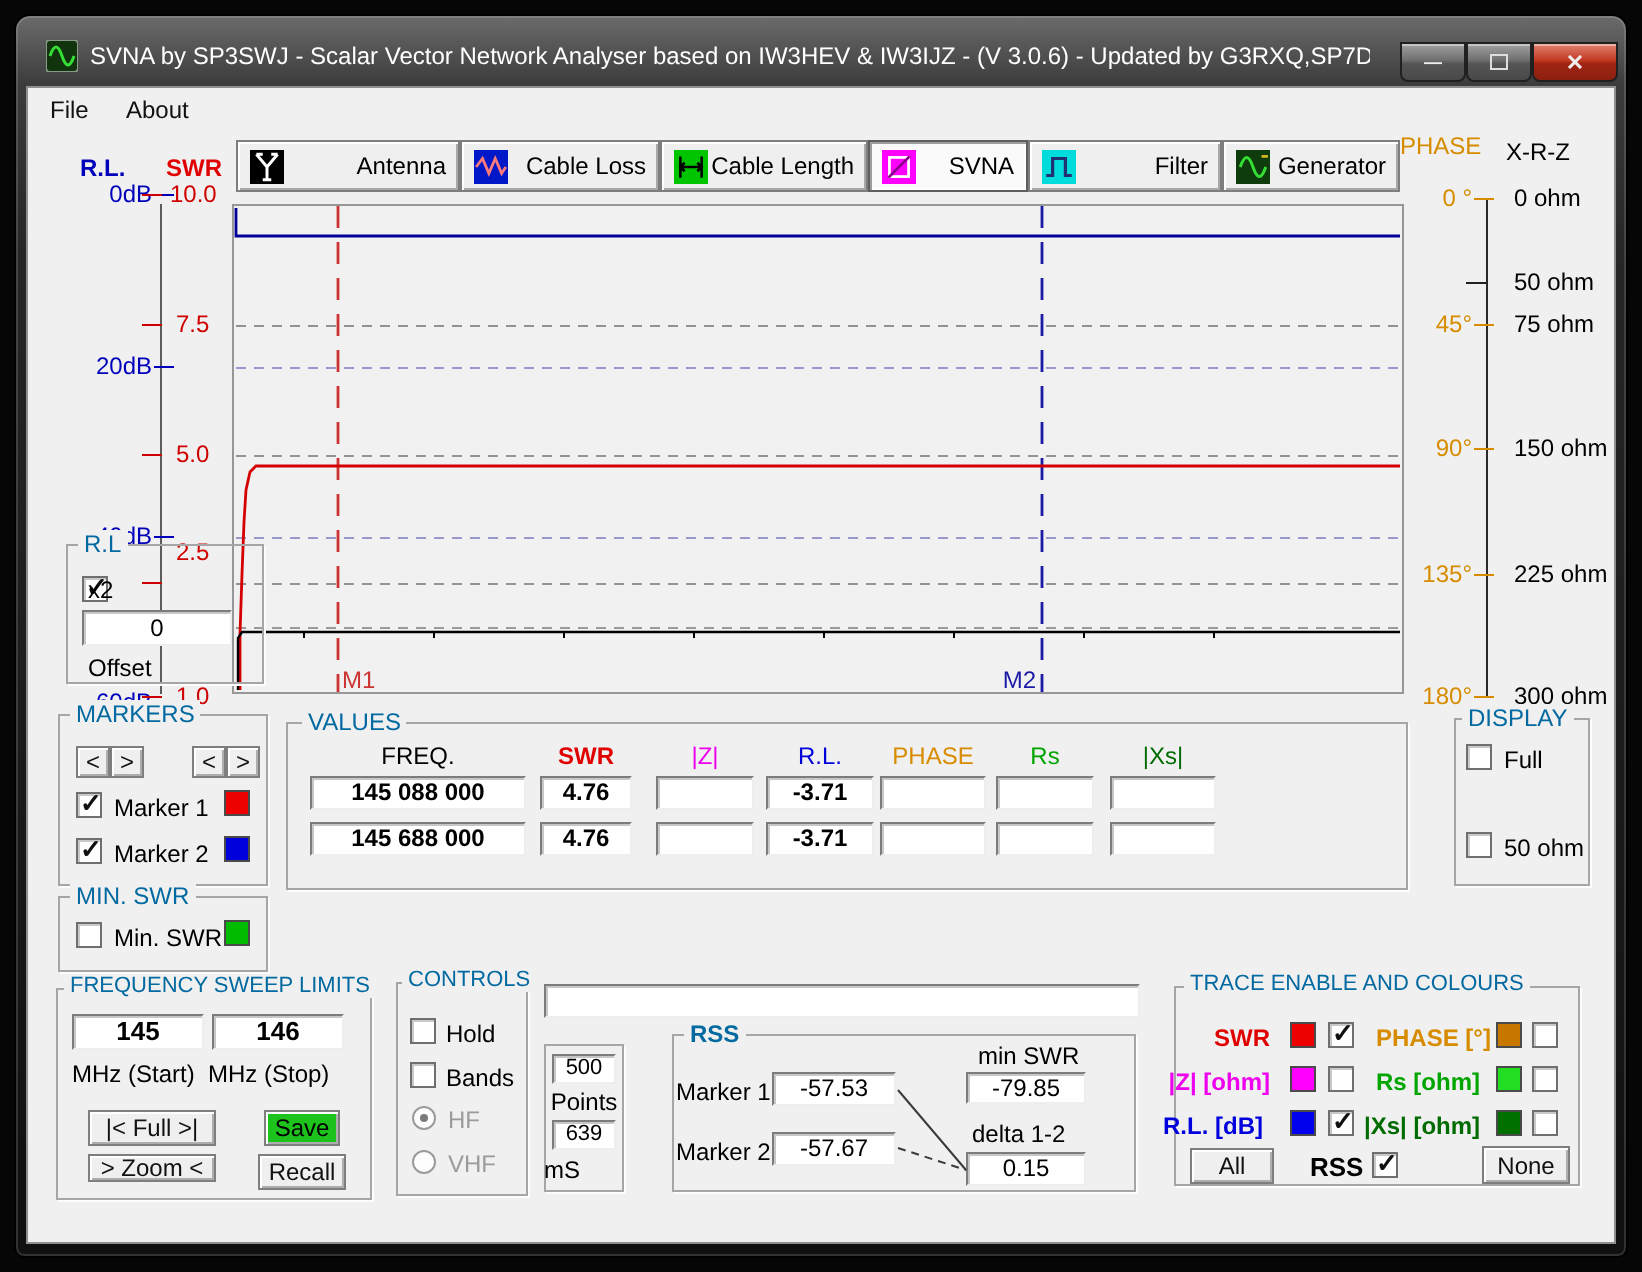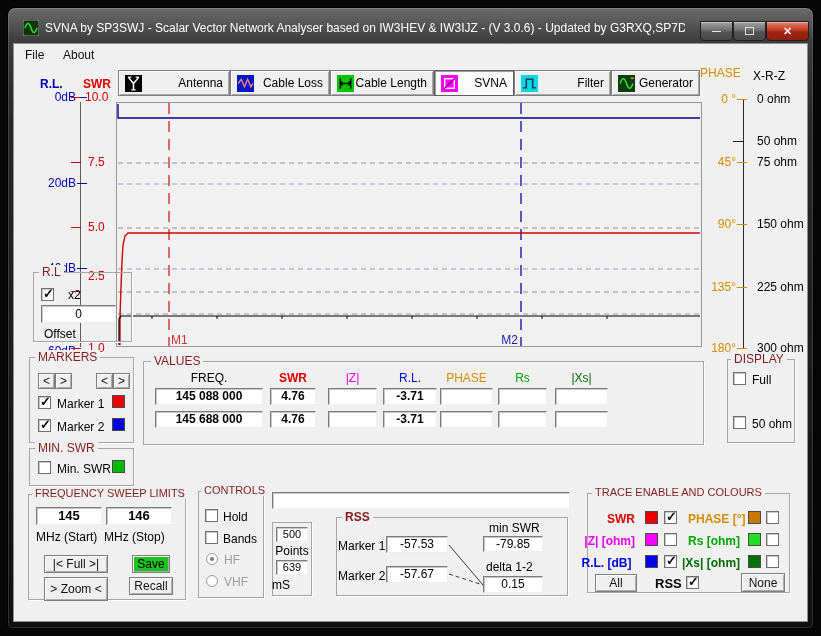--- a/index.html
+++ b/index.html
@@ -26,21 +26,21 @@
     box-shadow: inset 0 1px 0 rgba(255,255,255,.4);
   }
   .winbtn.close { background:linear-gradient(#e2836f,#c23a24 45%,#a02513 55%,#8c1f10); }
   .maxglyph { width:9px; height:8px; border:1px solid #ddd; display:inline-block; }
   
   #client { position:absolute; left:13px; top:43px; width:795px; height:579px;
     background:#f0f0f0; border:1px solid #8f8f8f; }
   .menu-item { position:absolute; top:47px; height:17px; padding:1px 5px; color:#111; }
   
   .gbox { position:absolute; border:1px solid #a6a6a6; box-shadow:1px 1px 0 #fdfdfd; }
-  .glabel { position:absolute; background:#f0f0f0; padding:0 3px; color:#7f1d1d; white-space:nowrap; }
+  .glabel { position:absolute; background:#f0f0f0; padding:0 3px; color:#0369a1; white-space:nowrap; }
   
   .field {
     position:absolute; background:#fff; border:1px solid;
     border-color:#7c7c7c #eee #eee #7c7c7c;
     box-shadow: inset 1px 1px 0 #c7c7c7;
     text-align:center; overflow:hidden; white-space:nowrap;
   }
   .bold { font-weight:bold; }
   
   .btn {
@@ -217,21 +217,21 @@
           <line x1="490" y1="213" x2="490" y2="216"></line>
       </g>
     </svg>
   </div>
   <div class="lbl" style="left:171px;top:333px;color:#cc3333">M1</div>
   <div class="lbl" style="left:496px;top:333px;width:22px;text-align:right;color:#1a1aa6">M2</div>
 
   <div class="gbox" style="left:33px;top:272px;width:99px;height:70px"></div>
   <div class="glabel" style="left:39px;top:265px">R.L</div>
   <span class="cb checked" style="left:41px;top:288px"></span>
-  <div class="lbl" style="left:68px;top:288px">x2</div>
+  <div class="lbl" style="left:44px;top:288px">x2</div>
   <div class="field" style="left:41px;top:305px;width:75px;height:18px;line-height:16px">0</div>
   <div class="lbl" style="left:44px;top:327px">Offset</div>
 
   <div class="gbox" style="left:29px;top:357px;width:105px;height:86px"></div>
   <div class="glabel" style="left:35px;top:350px">MARKERS</div>
   <div class="btn" style="left:38px;top:373px;width:17px;height:16px">&lt;</div>
   <div class="btn" style="left:55px;top:373px;width:17px;height:16px">&gt;</div>
   <div class="btn" style="left:96px;top:373px;width:17px;height:16px">&lt;</div>
   <div class="btn" style="left:113px;top:373px;width:17px;height:16px">&gt;</div>
   <span class="cb checked" style="left:38px;top:396px"></span>
@@ -279,21 +279,21 @@
   <div class="lbl" style="left:752px;top:417px">50 ohm</div>
 
   <div class="gbox" style="left:28px;top:494px;width:158px;height:106px"></div>
   <div class="glabel" style="left:32px;top:487px;font-size:11px">FREQUENCY SWEEP LIMITS</div>
   <div class="field bold" style="left:36px;top:507px;width:66px;height:18px;line-height:16px;font-size:13px">145</div>
   <div class="field bold" style="left:106px;top:507px;width:66px;height:18px;line-height:16px;font-size:13px">146</div>
   <div class="lbl" style="left:36px;top:530px">MHz  (Start)</div>
   <div class="lbl" style="left:104px;top:530px">MHz  (Stop)</div>
   <div class="btn" style="left:44px;top:555px;width:64px;height:18px">|&lt; Full &gt;|</div>
   <div class="btn" style="left: 132px; top: 555px; width: 38px; height: 18px; color: rgb(0, 0, 0); background-color: rgb(29, 194, 29);">Save</div>
-  <div class="btn" style="left:44px;top:577px;width:64px;height:24px">&gt; Zoom &lt;</div>
+  <div class="btn" style="left:44px;top:577px;width:64px;height:14px">&gt; Zoom &lt;</div>
   <div class="btn" style="left:129px;top:577px;width:44px;height:18px">Recall</div>
 
   <div class="gbox" style="left:198px;top:491px;width:66px;height:107px"></div>
   <div class="glabel" style="left:201px;top:484px;font-size:11px">CONTROLS</div>
   <span class="cb" style="left:205px;top:509px"></span>
   <div class="lbl" style="left:223px;top:510px">Hold</div>
   <span class="cb" style="left:205px;top:531px"></span>
   <div class="lbl" style="left:223px;top:532px">Bands</div>
   <span class="radio selected" style="left:206px;top:553px"></span>
   <div class="lbl dis" style="left:224px;top:553px">HF</div>

